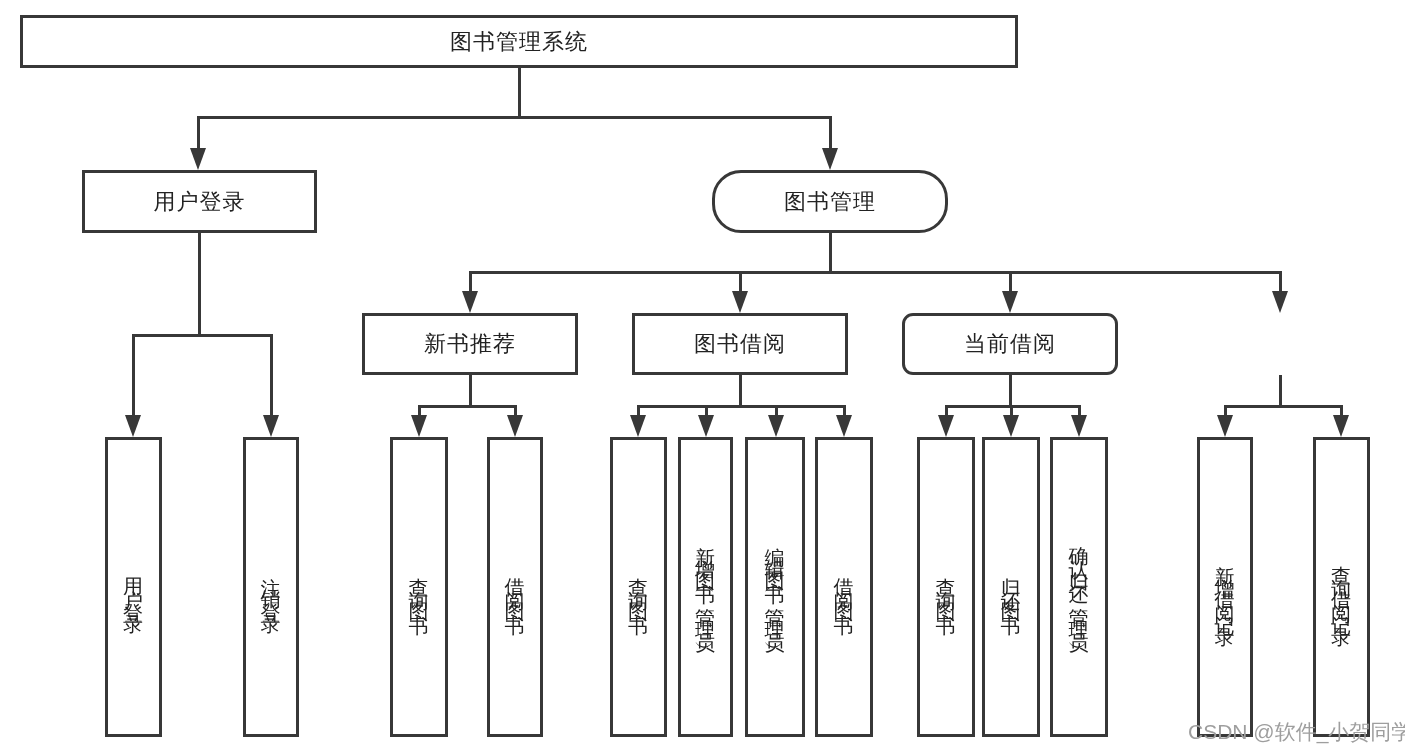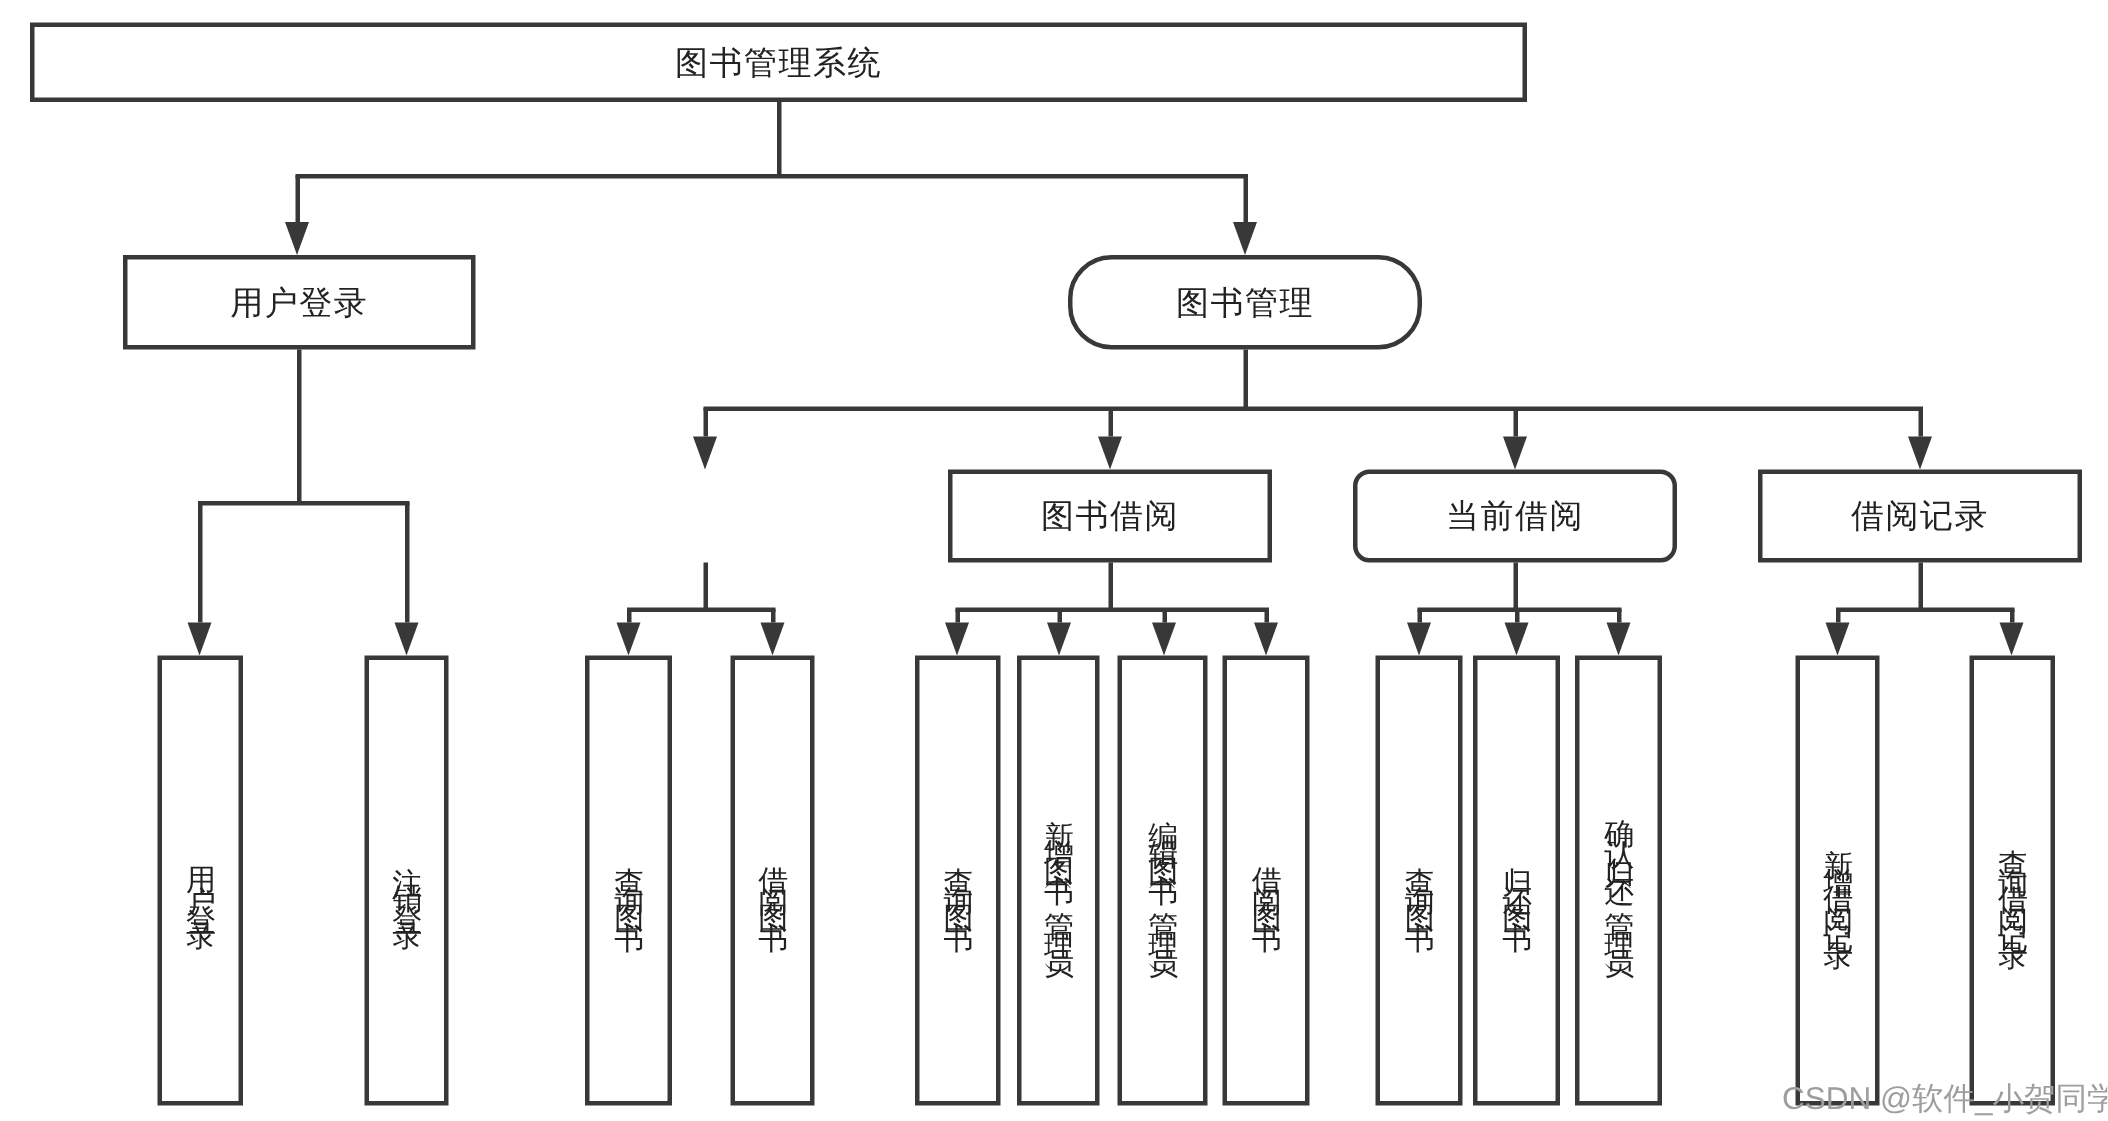--- a/index.html
+++ b/index.html
@@ -98,28 +98,28 @@
   <div class="hl" style="left:468.5px;top:270.5px;width:813px;"></div>
   <div class="vl" style="left:468.5px;top:272px;height:19px;"></div>
   <div class="arrow" style="left:462px;top:291px;"></div>
   <div class="vl" style="left:738.5px;top:272px;height:19px;"></div>
   <div class="arrow" style="left:732px;top:291px;"></div>
   <div class="vl" style="left:1008.5px;top:272px;height:19px;"></div>
   <div class="arrow" style="left:1002px;top:291px;"></div>
   <div class="vl" style="left:1278.5px;top:272px;height:19px;"></div>
   <div class="arrow" style="left:1272px;top:291px;"></div>
 
+  <div class="node" style="left:362px;top:313px;width:216px;height:62px;">
+    <span>新书推荐</span>
+  </div>
   <div class="node" style="left:632px;top:313px;width:216px;height:62px;">
     <span>图书借阅</span>
   </div>
   <div class="node" style="left:902px;top:313px;width:216px;height:62px;border-radius:11px;">
     <span>当前借阅</span>
-  </div>
-  <div class="node" style="left:1172px;top:313px;width:216px;height:62px;">
-    <span>借阅记录</span>
   </div>
 
   <div class="vl" style="left:468.5px;top:375px;height:32px;"></div>
   <div class="hl" style="left:417.5px;top:404.5px;width:99px;"></div>
   <div class="vl" style="left:417.5px;top:406px;height:9px;"></div>
   <div class="arrow" style="left:411px;top:415px;"></div>
   <div class="vl" style="left:513.5px;top:406px;height:9px;"></div>
   <div class="arrow" style="left:507px;top:415px;"></div>
 
   <div class="vl" style="left:738.5px;top:375px;height:32px;"></div>

